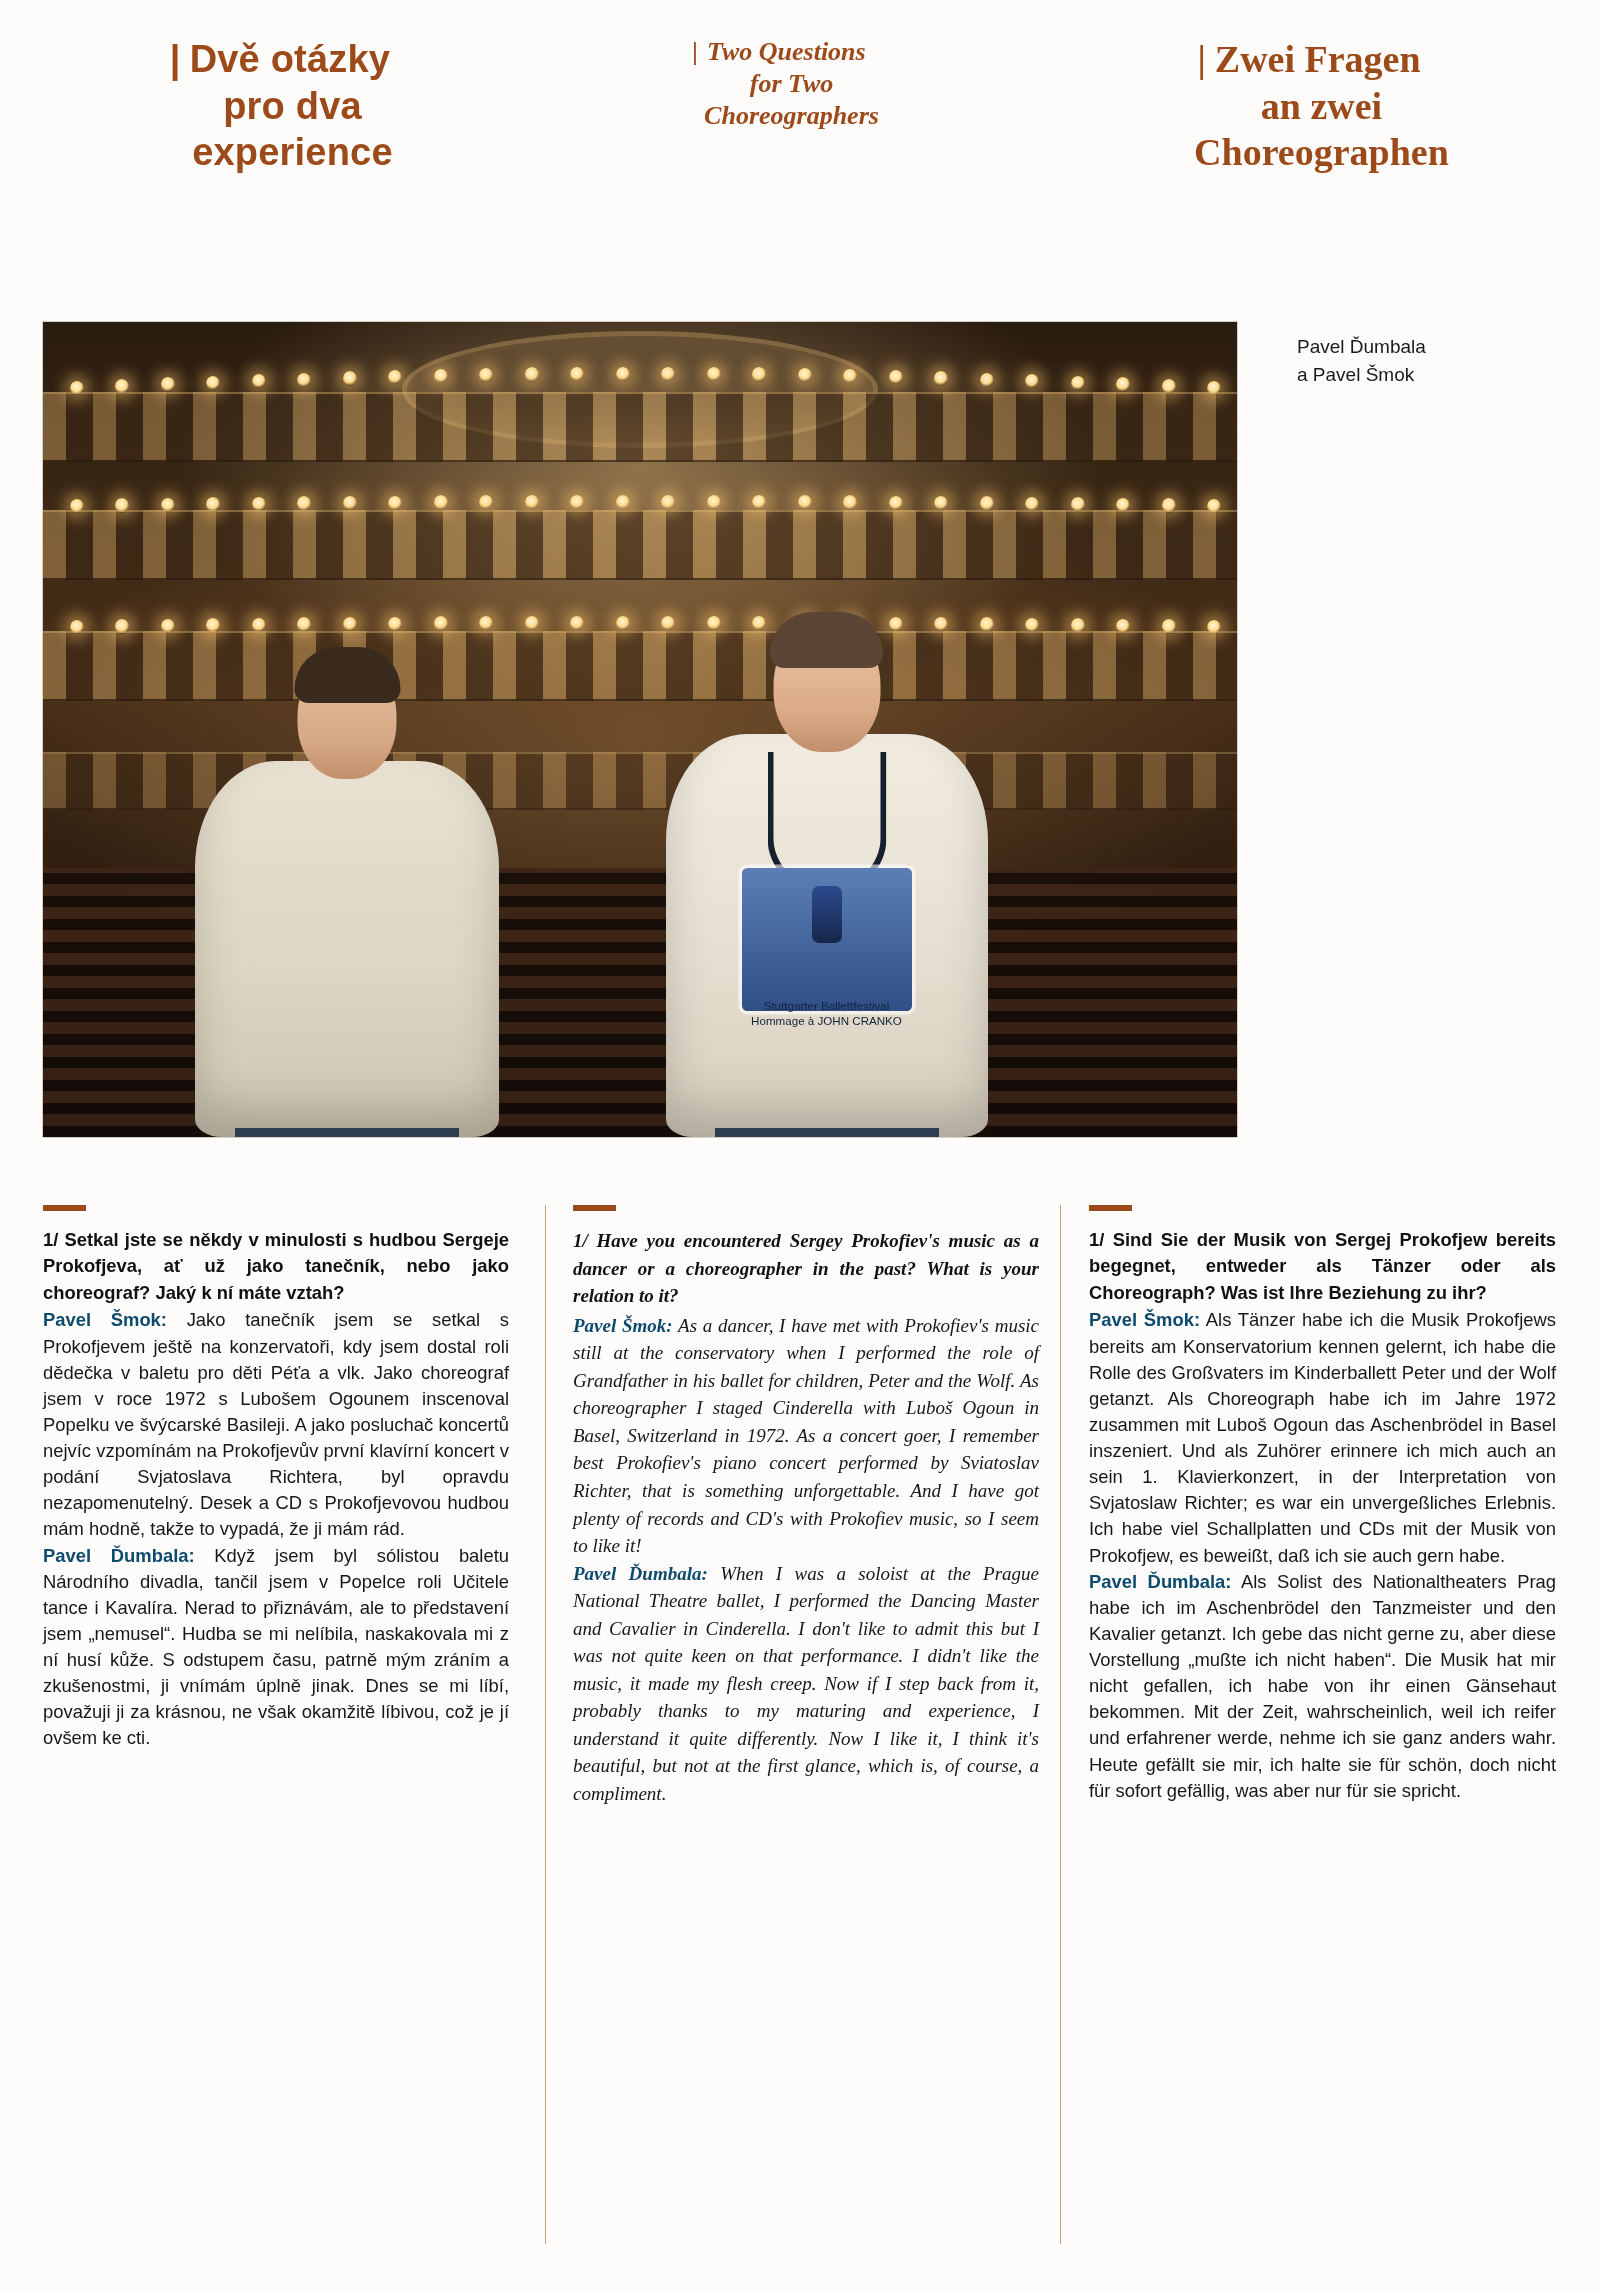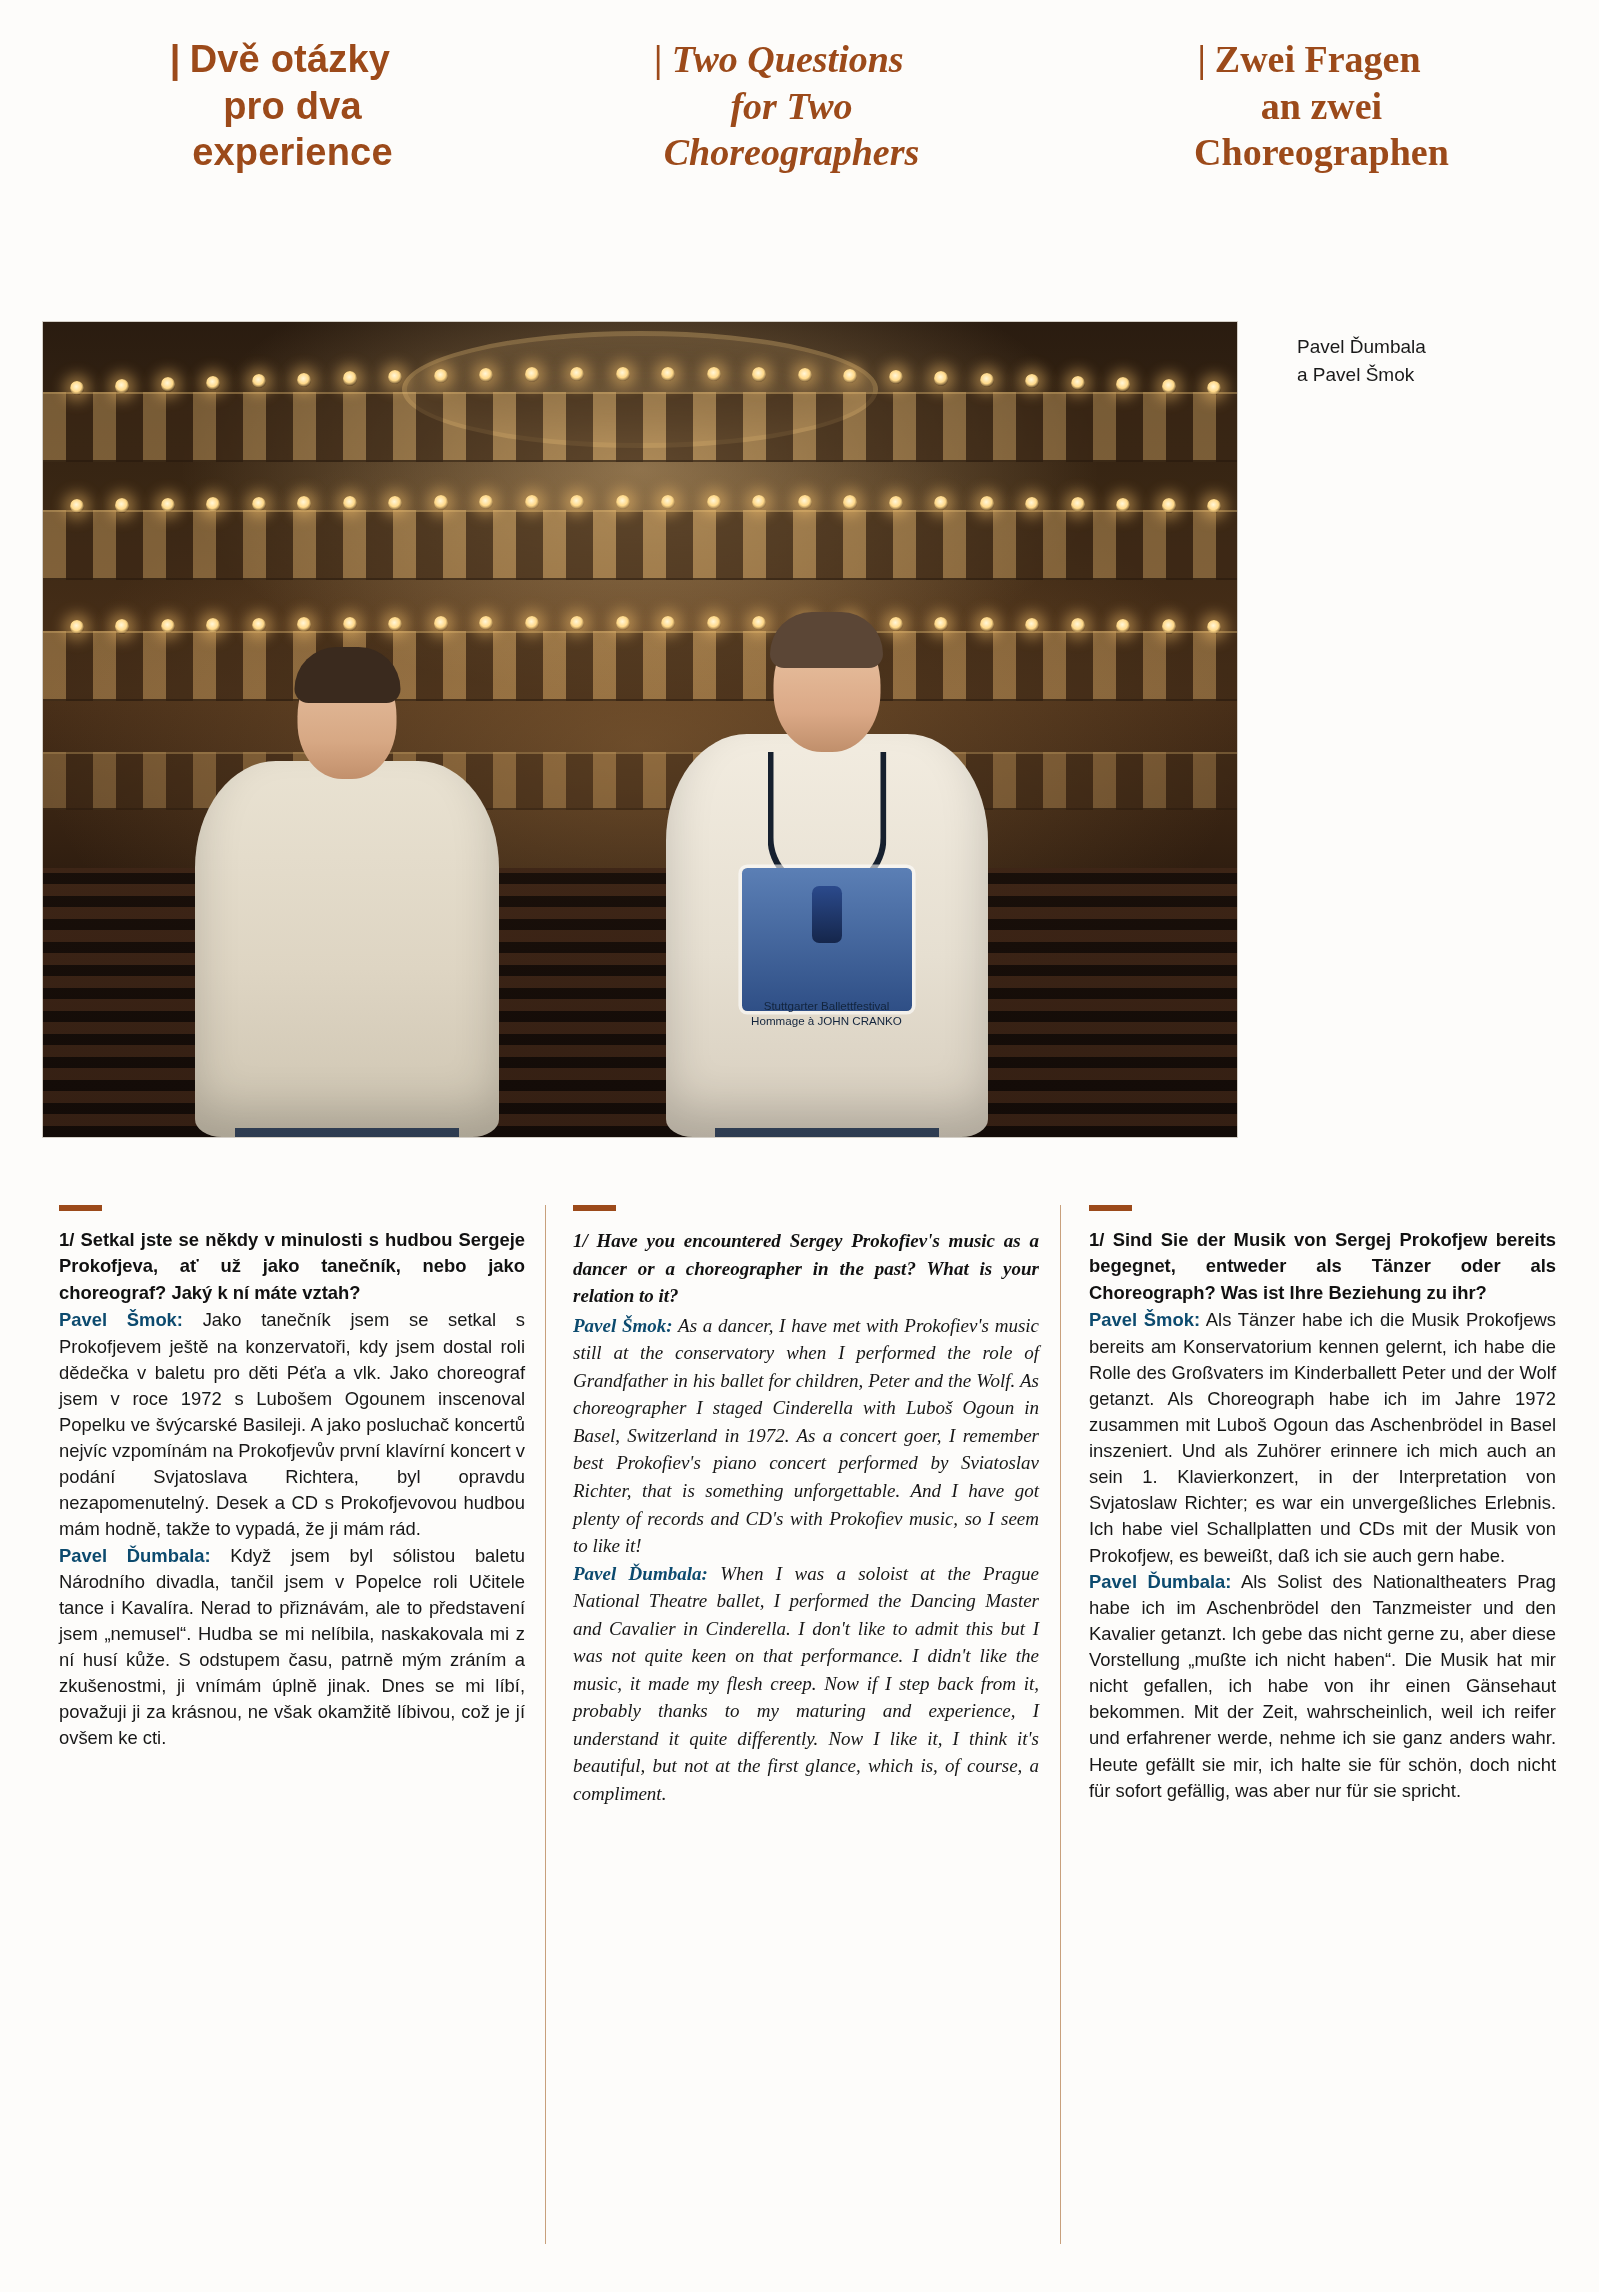--- a/index.html
+++ b/index.html
@@ -44,21 +44,21 @@
     font-weight: bold;
     font-size: 38px;
     letter-spacing: 0.2px;
   }
   .headline-en {
     left: 546px;
     width: 466px;
     font-family: "Liberation Serif", serif;
     font-weight: bold;
     font-style: italic;
-    font-size: 38px;
+    font-size: 26px;
   }
   .headline-de {
     left: 1043px;
     width: 484px;
     font-family: "Liberation Serif", serif;
     font-weight: bold;
     font-size: 38px;
     margin-left: 24px;
   }
   .headline .pipe {
@@ -268,21 +268,21 @@
     position: absolute;
     left: 43px;
     top: 1205px;
     width: 1514px;
     height: 1039px;
   }
   .col {
     position: absolute;
     top: 0;
   }
-  .col-cs { left: 16px; width: 466px; }
+  .col-cs { left: 0; width: 466px; }
   .col-en { left: 530px; width: 466px; }
   .col-de { left: 1046px; width: 467px; }
   .col-rule {
     width: 43px;
     height: 6.3px;
     background: #9c4a1a;
     margin-bottom: 16px;
   }
   .vrule {
     position: absolute;

